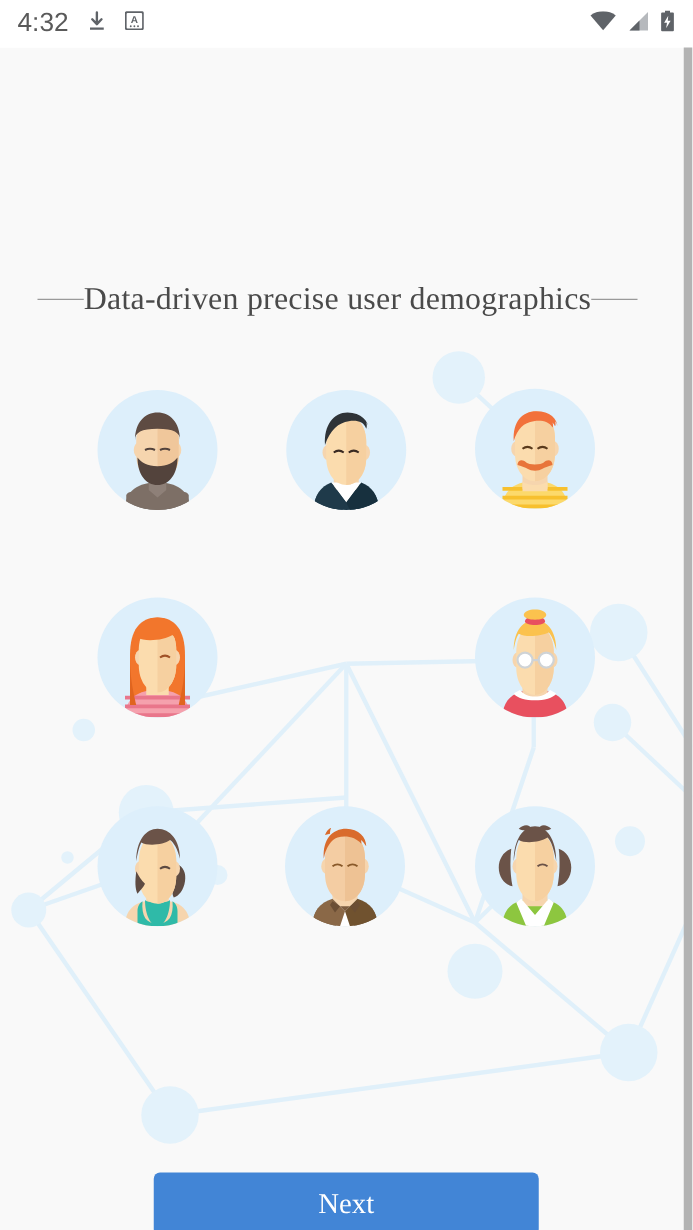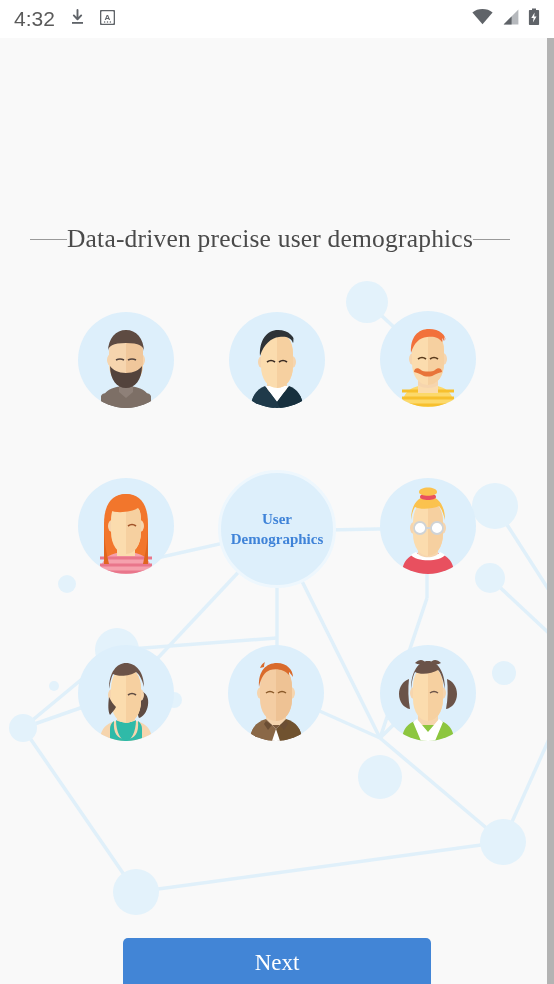--- a/index.html
+++ b/index.html
@@ -398,23 +398,20 @@
         <ellipse cx="62" cy="48" rx="4" ry="6" fill="#f6d5ae"></ellipse>
         <path d="M33 42 c0 -13 7 -22 15 -22 c8 0 15 9 15 22 l0 12 c0 13 -7 22 -15 22 c-8 0 -15 -9 -15 -22z" fill="#fbdcae"></path>
         <path d="M48 20 c8 0 15 9 15 22 l0 12 c0 13 -7 22 -15 22z" fill="#f6d0a0"></path>
         <path d="M50 48 q4 -3 8 0" stroke="#6b5348" stroke-width="1.5" fill="none"></path>
         <path d="M31 44 c0 -18 8 -28 17 -28 c9 0 17 10 17 28 c-2 -10 -4 -16 -7 -19 c-6 4 -18 5 -23 2 c-2 4 -3 9 -4 17z" fill="#6b5348"></path>
         <path d="M35 18 c4 -4 9 -4 11 1 c-5 0 -8 1 -11 -1z" fill="#6b5348"></path>
         <path d="M61 18 c-4 -4 -9 -4 -11 1 c5 0 8 1 11 -1z" fill="#6b5348"></path>
       </svg>
     </div>
 
-    <div class="hub">
-      <div class="hub-text">User Demographics</div>
-    </div>
 
     <button class="next-btn">Next</button>
 
   </div>
 
   <div class="scrollbar"></div>
 
 </div>
 
 </body></html>

